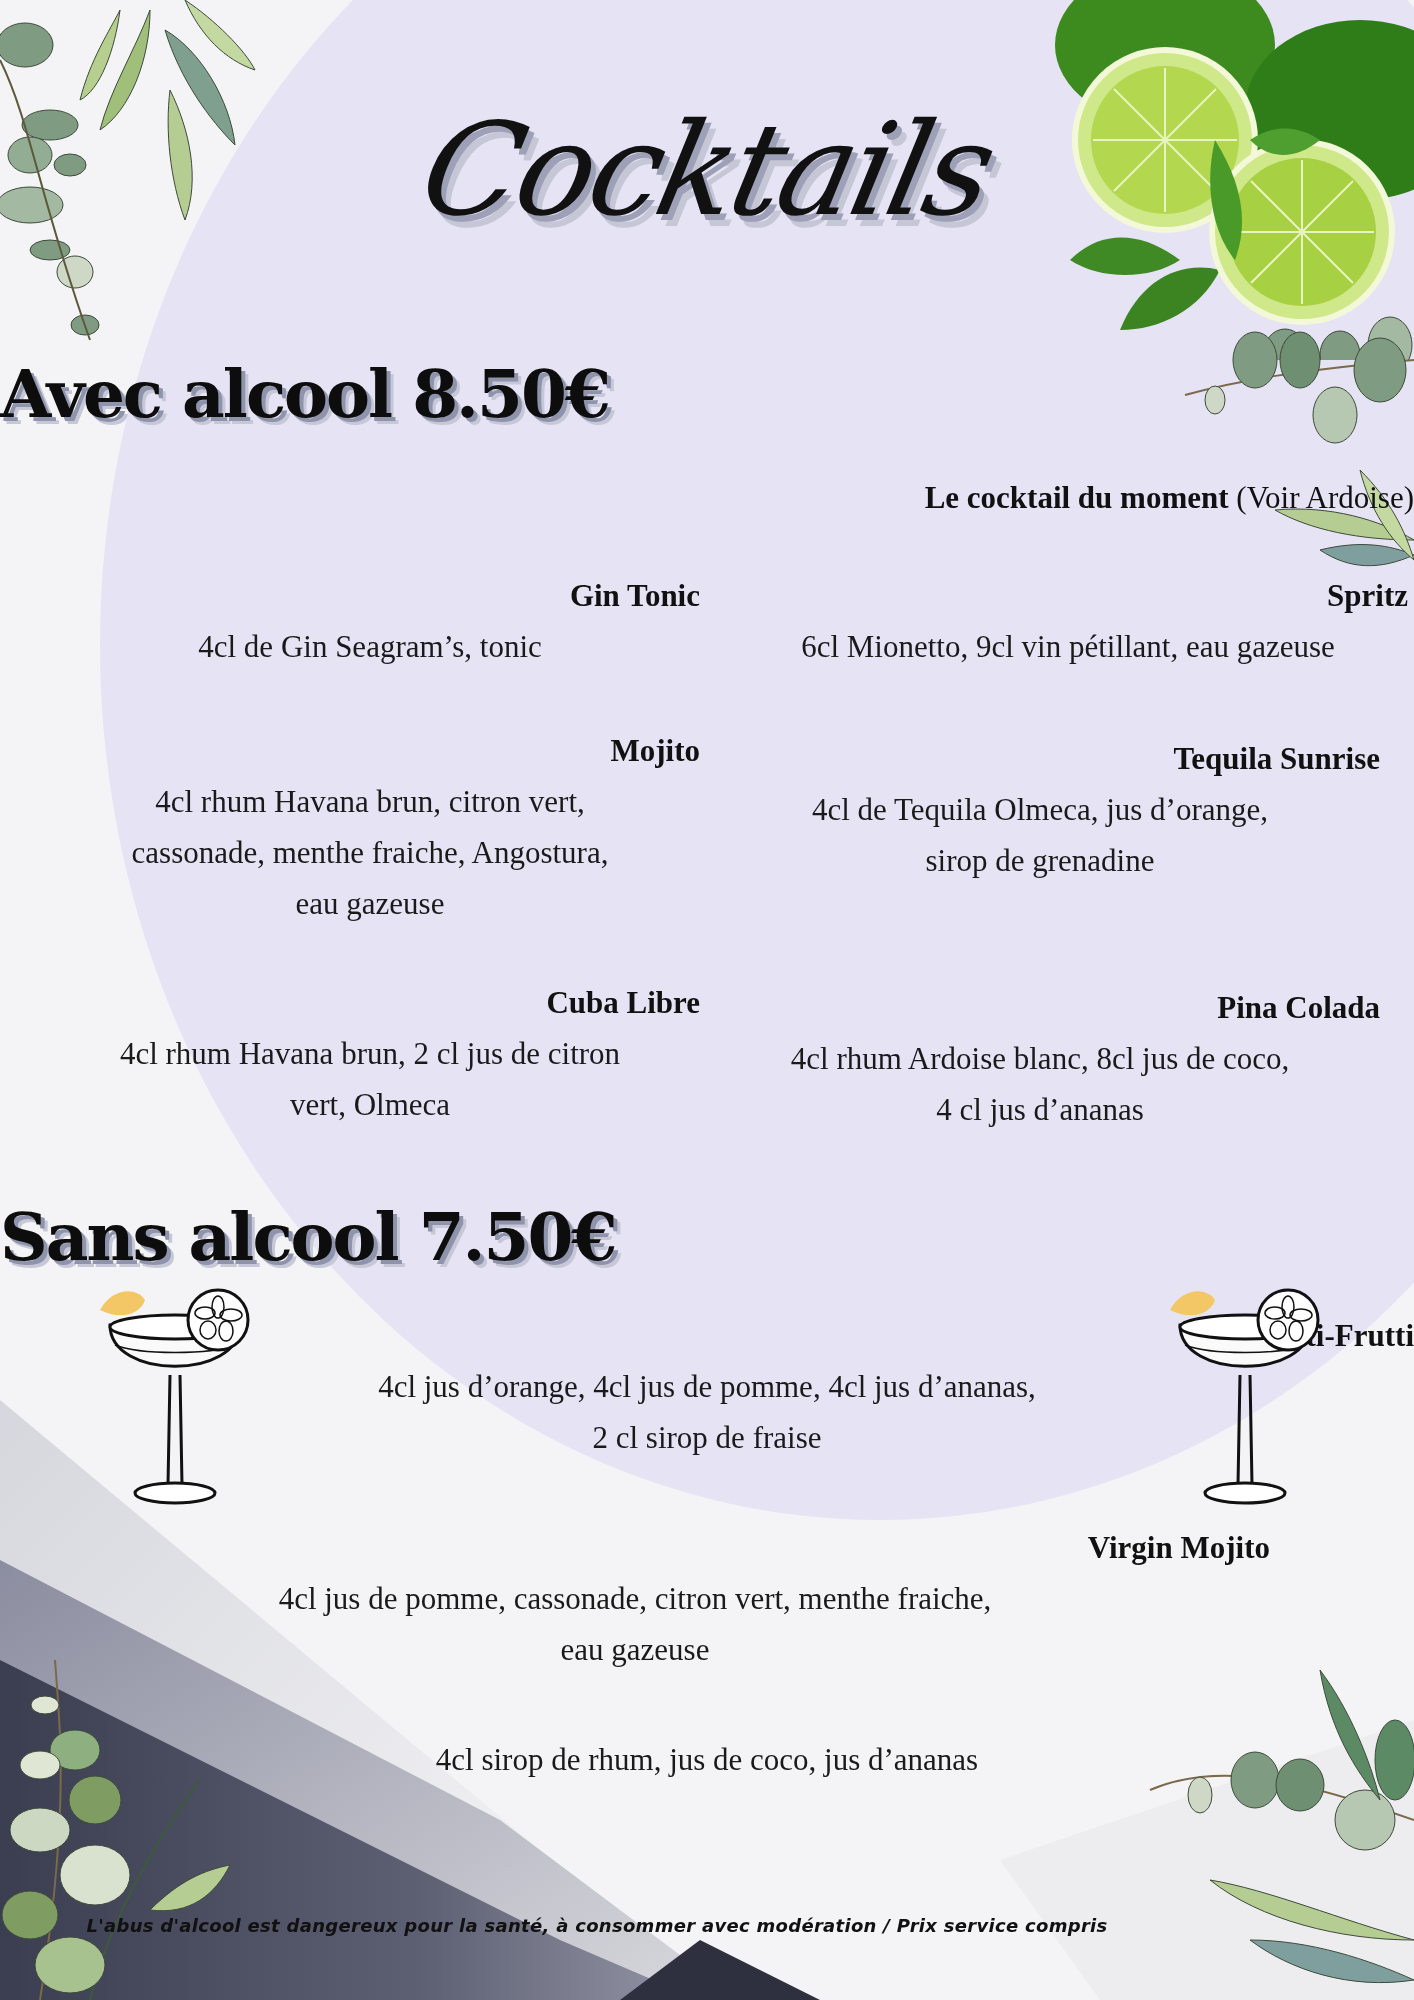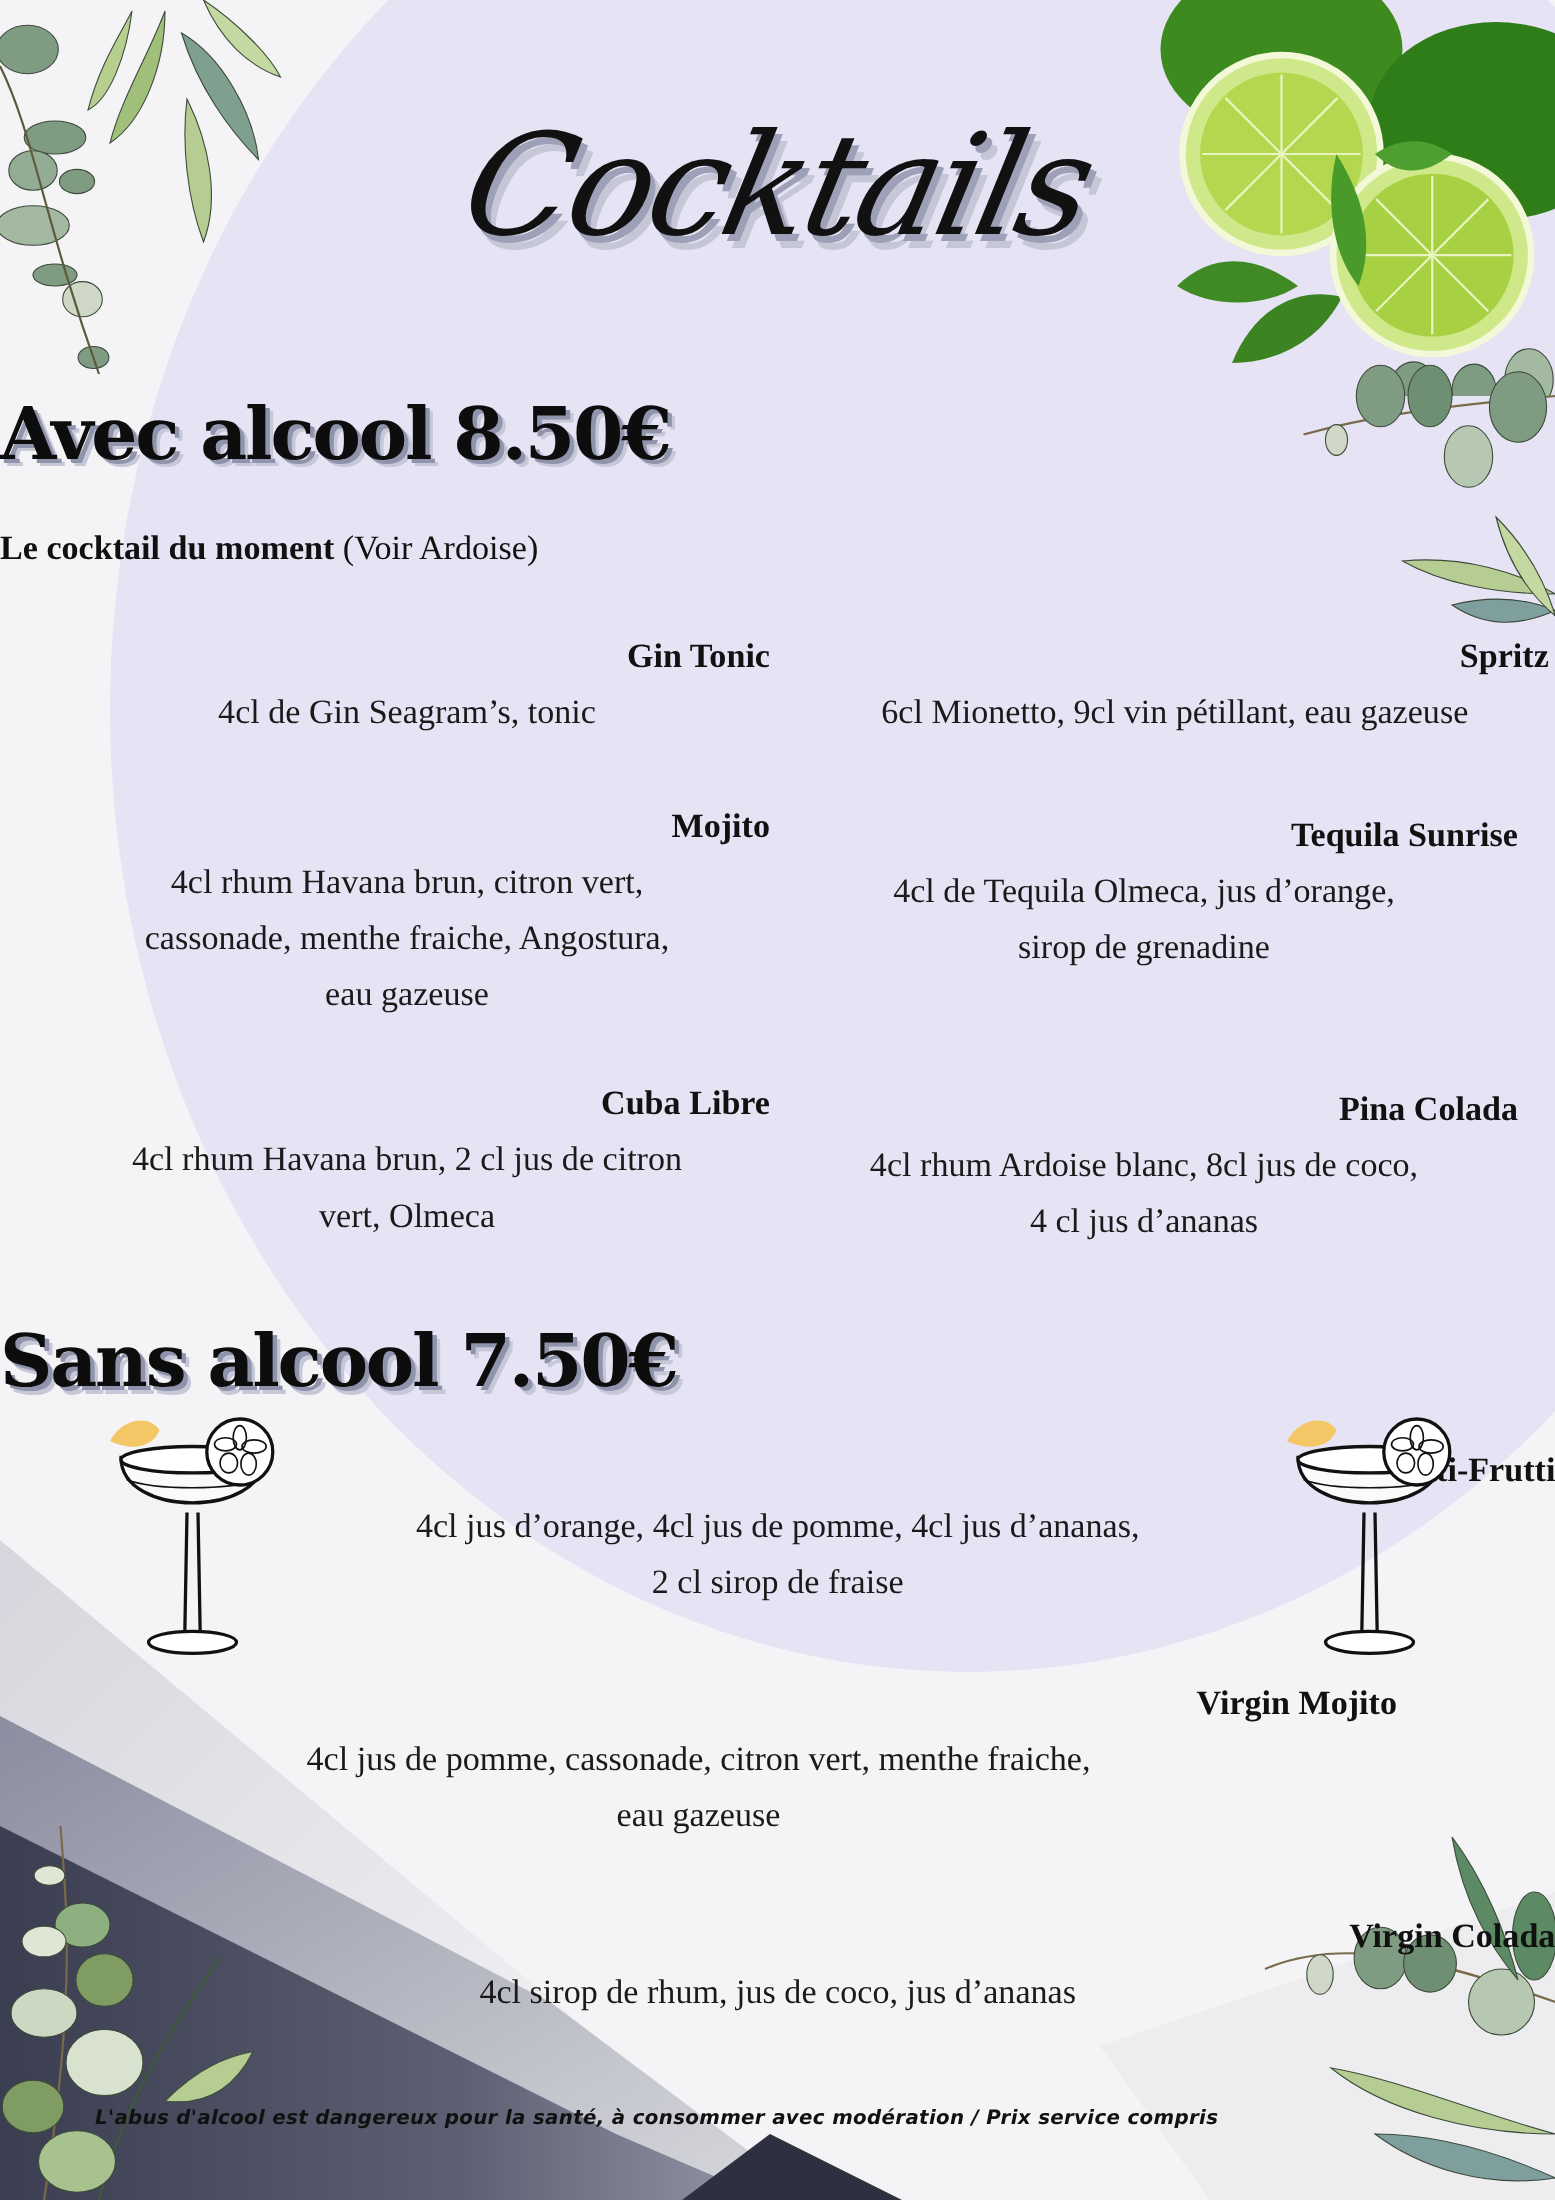--- a/index.html
+++ b/index.html
@@ -6,21 +6,21 @@
   body { width:1414px; height:2000px; position:relative; overflow:hidden; background:#f4f4f6; font-family:"Liberation Serif", "DejaVu Serif", serif; color:#111; }
   .bg { position:absolute; inset:0; overflow:hidden; }
   .bg-circle { position:absolute; left:100px; top:-230px; width:1560px; height:1750px; border-radius:50%; background:#e6e3f4; }
   .shard { position:absolute; }
   .deco { position:absolute; }
   .title-script { position:absolute; left:0; width:1414px; top:95px; text-align:center; font-family:"DejaVu Serif", serif; font-style:italic; font-size:128px; font-weight:400; letter-spacing:-4px; color:#111; text-shadow:6px 6px 0 #9da0b6, 12px 12px 0 #c5c7d6; transform:skewX(-12deg); }
   .section-title { position:absolute; left:0; width:1414px; text-align:left; font-family:"DejaVu Serif", serif; font-weight:bold; font-size:66px; letter-spacing:-2px; color:#0d0d0d; text-shadow:4px 4px 0 #8f93ab, 7px 7px 0 #c6c8d7; }
   .line { position:absolute; text-align:center; font-size:31px; line-height:51px; }
   .name { font-weight:bold; font-size:31px; font-family:"Liberation Serif", serif;text-align:right; }
   .desc { font-size:31px; color:#1a1a1a; }
-  .moment { position:absolute; left:0; width:1414px; top:480px; text-align:left; font-size:31px; }
+  .moment { position:absolute; left:0; width:1414px; top:480px; text-align:right; font-size:31px; }
   .moment b { font-weight:bold; }
   .footer { position:absolute; left:0; width:1194px; top:1915px; text-align:center; font-family:"DejaVu Sans", sans-serif; font-style:italic; font-weight:bold; font-size:18px; color:#111; letter-spacing:0.3px; }
   .glass { position:absolute; width:150px; height:230px; }
 </style>
 </head>
 <body>
 
 <div class="bg">
   <div class="bg-circle"></div>
   <svg class="shard" style="left:0;top:1300px" width="1414" height="700" viewBox="0 0 1414 700">
@@ -193,21 +193,20 @@
   <div class="name">Tutti-Frutti</div>
   <div class="desc">4cl jus d’orange, 4cl jus de pomme, 4cl jus d’ananas,</div>
   <div class="desc">2 cl sirop de fraise</div>
 </div>
 <div class="line" style="left:0;width:1270px;top:1522px">
   <div class="name">Virgin Mojito</div>
   <div class="desc">4cl jus de pomme, cassonade, citron vert, menthe fraiche,</div>
   <div class="desc">eau gazeuse</div>
 </div>
 <div class="line" style="left:0;width:1414px;top:1734px">
-  <div class="name">Virgin Colada</div>
   <div class="desc">4cl sirop de rhum, jus de coco, jus d’ananas</div>
 </div>
 
 <svg class="glass" style="left:100px;top:1285px" viewBox="0 0 150 230">
   <path d="M0,25 C10,5 35,0 45,15 C40,30 20,35 0,25Z" fill="#f4c766"></path>
   <path d="M10,40 C10,95 140,95 140,40 Z" fill="#fafafa" stroke="#111" stroke-width="3"></path>
   <ellipse cx="75" cy="42" rx="65" ry="12" fill="#fff" stroke="#111" stroke-width="3"></ellipse>
   <path d="M15,60 C40,70 110,70 135,60" stroke="#111" stroke-width="1.5" fill="none"></path>
   <path d="M70,90 L68,200 M80,90 L82,200" stroke="#111" stroke-width="3"></path>
   <ellipse cx="75" cy="208" rx="40" ry="10" fill="#fff" stroke="#111" stroke-width="3"></ellipse>

